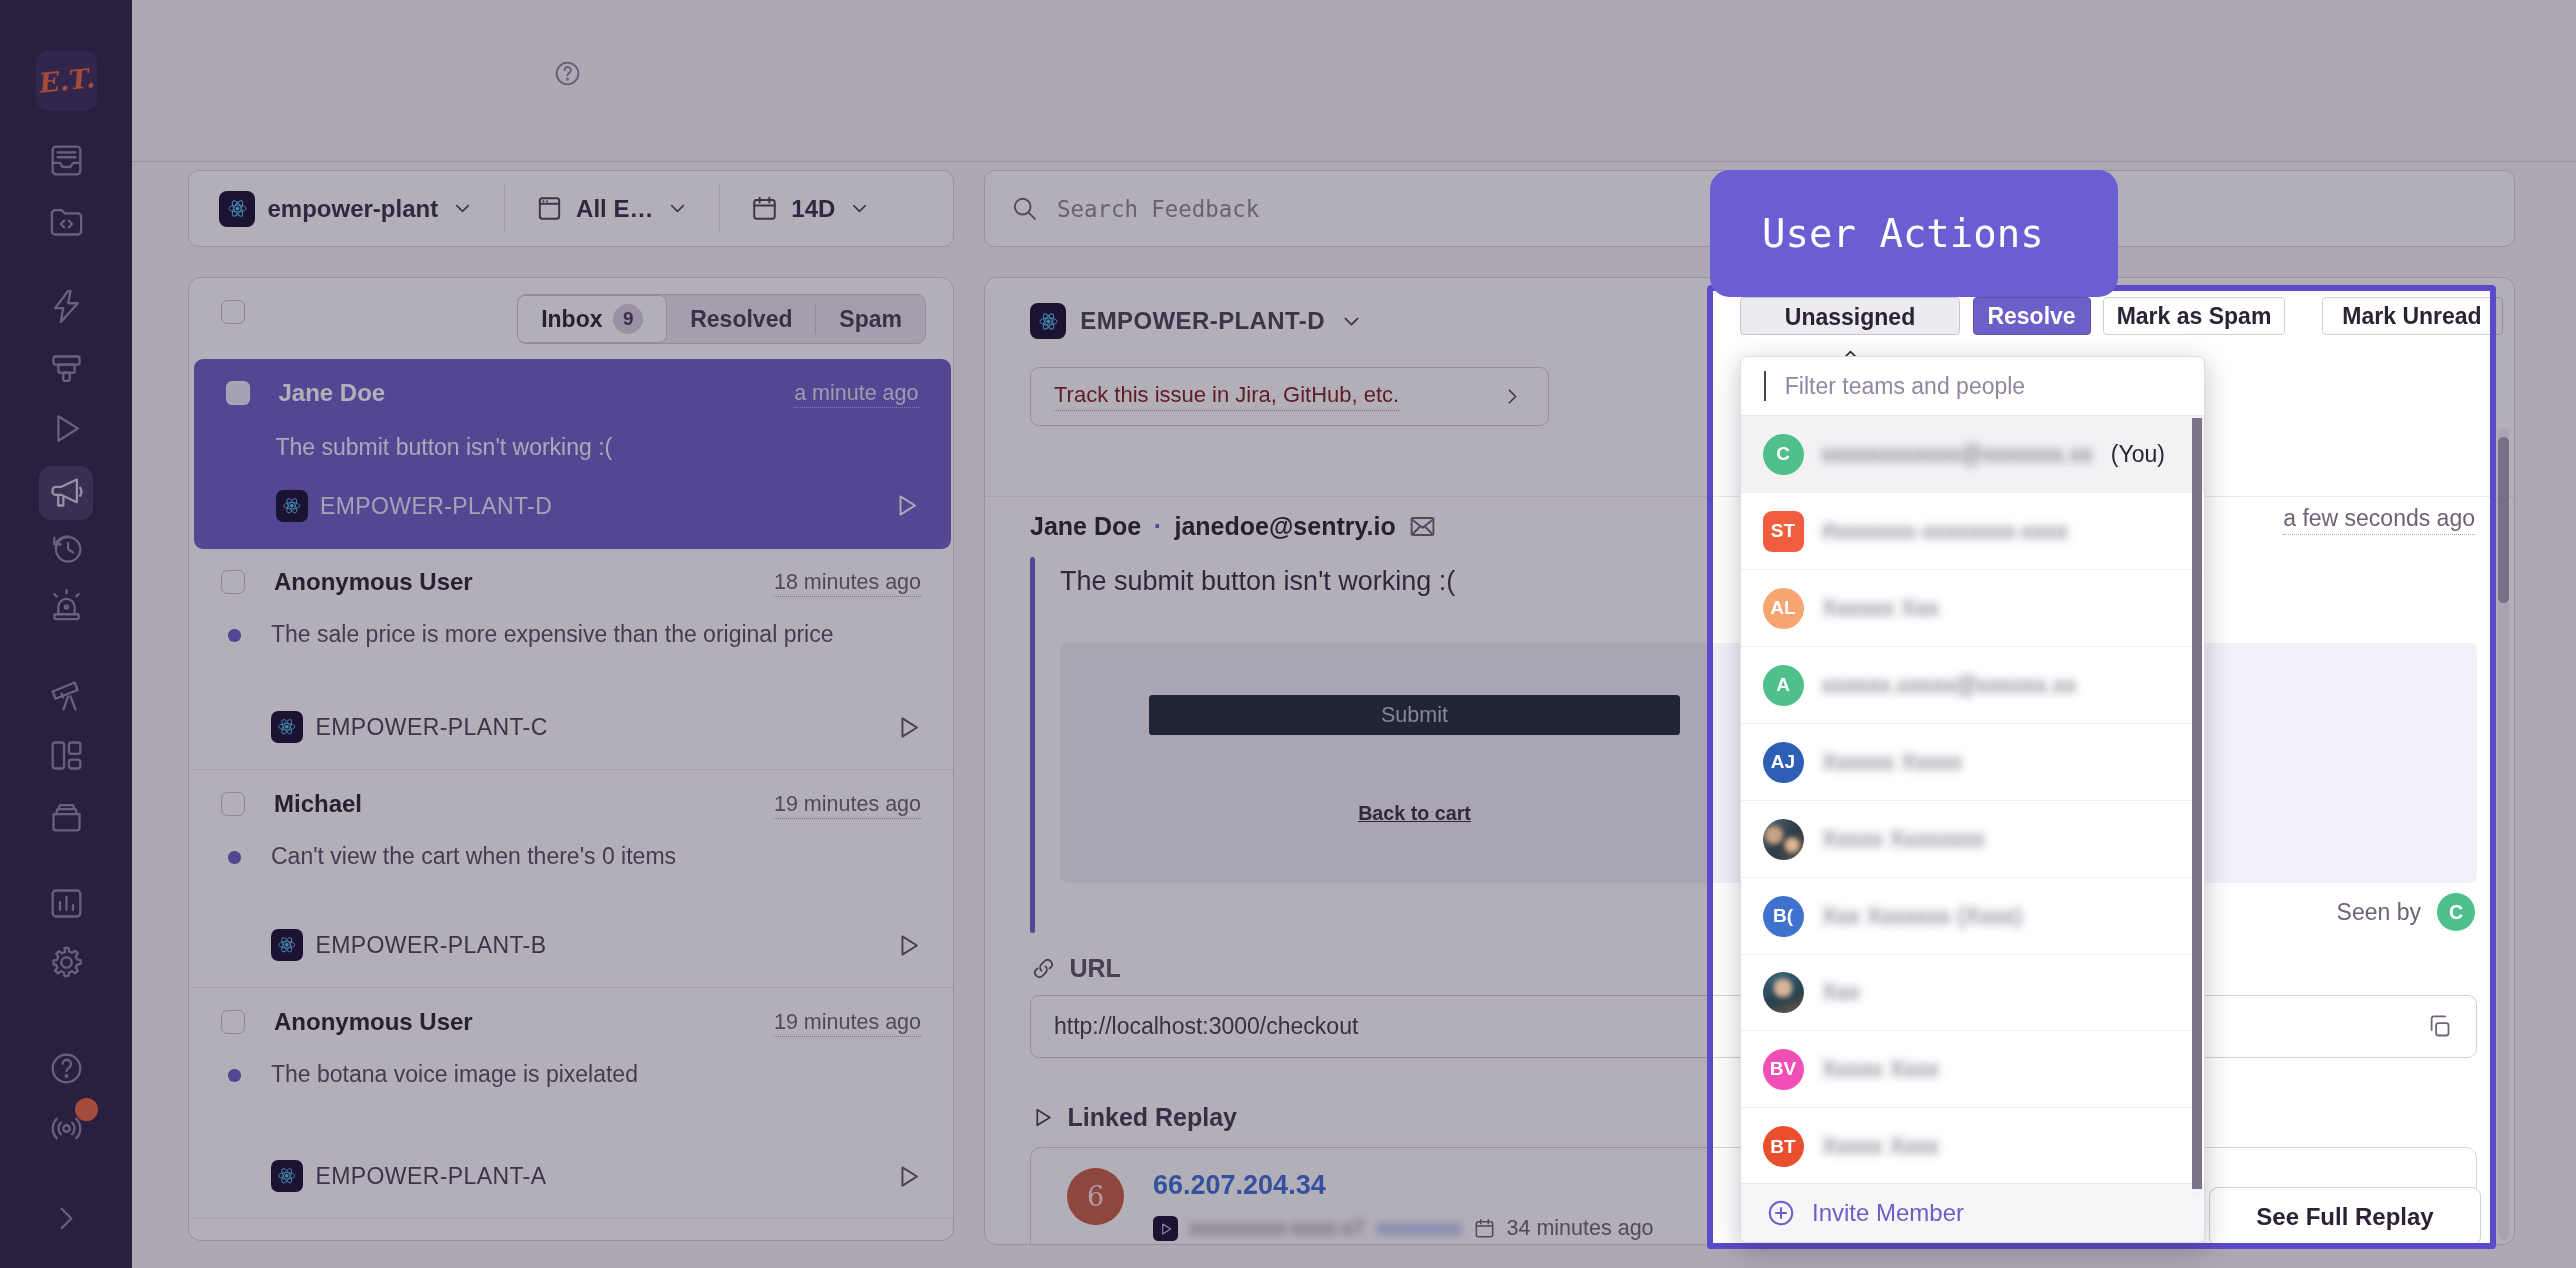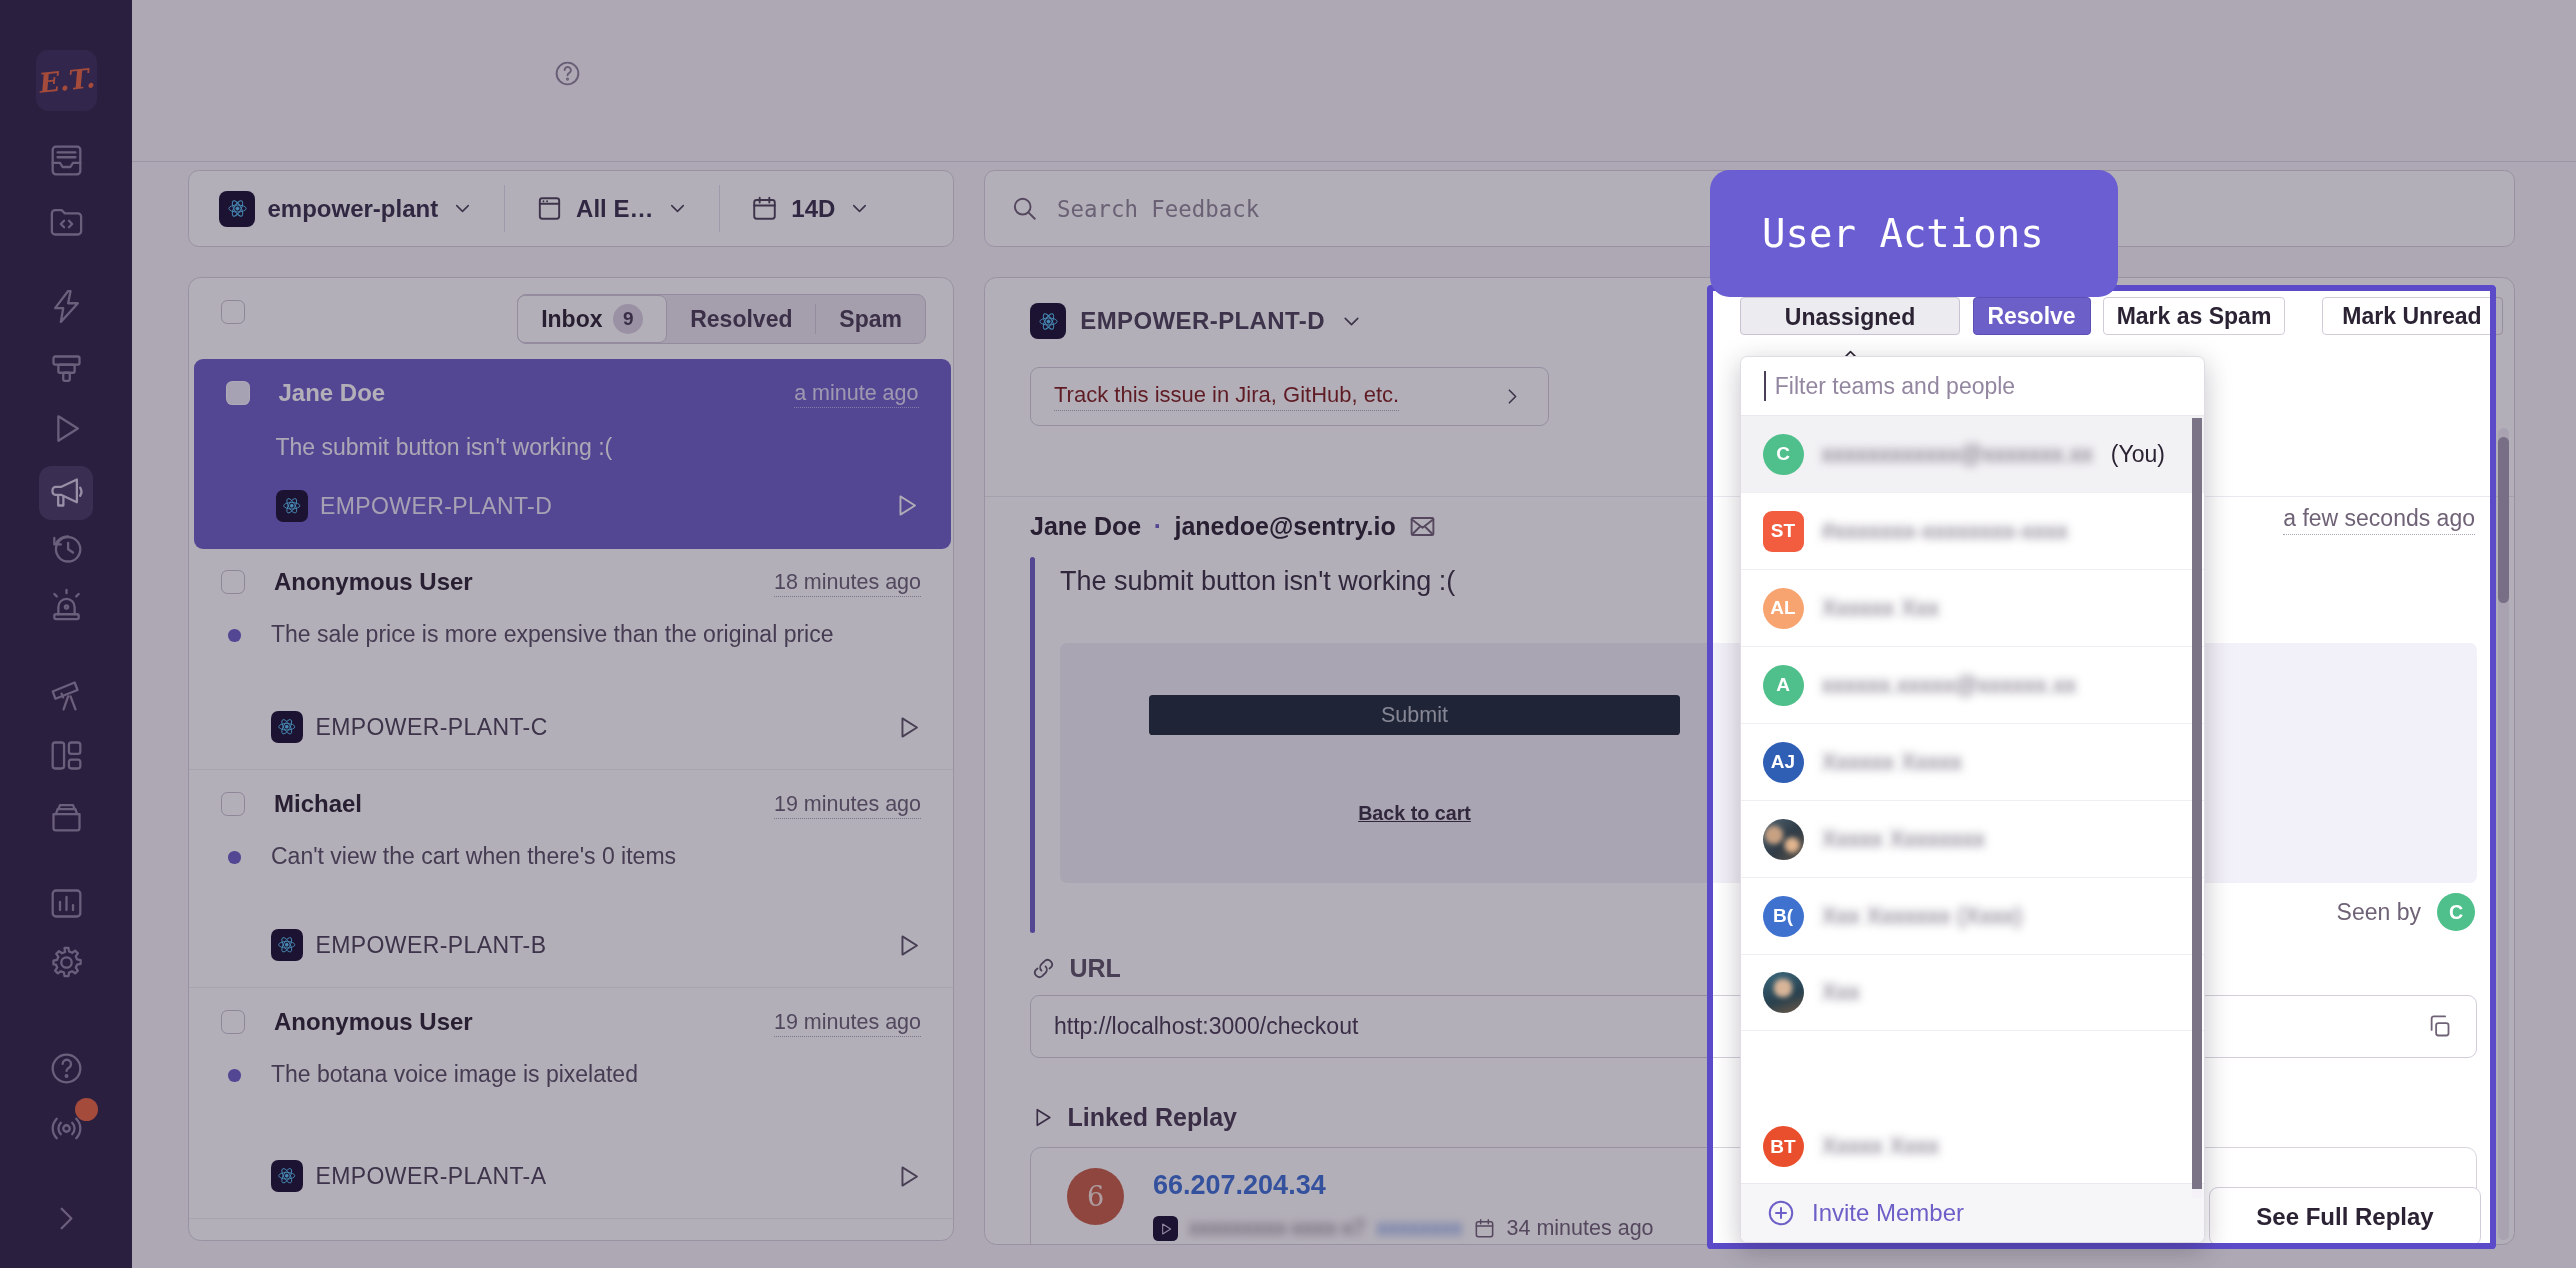--- a/index.html
+++ b/index.html
@@ -111,21 +111,21 @@
   #spam-btn{width:182px;background:#fff;border:0.9px solid #d2ccd9;color:#2b2233;}
   #unread-btn{width:181px;background:#fff;border:0.9px solid #d2ccd9;color:#2b2233;margin-left:24px;}
 
   
   #spotlight{position:absolute;left:1707px;top:285px;width:789px;height:964px;border:6.3px solid #5B4BC8;border-radius:3.6px;box-shadow:0 0 0 4472px rgba(36,27,51,0.35);z-index:50;pointer-events:none;box-sizing:border-box;}
   #ua-label{position:absolute;left:1710px;top:170px;width:408px;height:127px;background:#6A5ED2;border-radius:19.7px;z-index:55;display:flex;align-items:center;padding-left:52px;box-sizing:border-box;}
   #ua-label span{font-family:"DejaVu Sans Mono",monospace;font-size:39px;color:#fff;}
 
   
   #dropdown{position:absolute;left:1740px;top:356px;width:465px;height:887px;background:#fff;border:0.9px solid #e0dce5;border-radius:7.2px;box-shadow:0 7.2px 27px rgba(43,34,51,0.28);z-index:60;box-sizing:border-box;overflow:hidden;}
-  .dd-input{position:absolute;left:0;top:0;width:100%;height:59px;border-bottom:0.9px solid #eae7ee;display:flex;align-items:center;padding:0 23px;box-sizing:border-box;gap:9px;}
+  .dd-input{position:absolute;left:0;top:0;width:100%;height:59px;border-bottom:0.9px solid #eae7ee;display:flex;align-items:center;padding:0 23px;box-sizing:border-box;gap:19px;}
   .dd-caret{width:1.8px;height:30px;background:#4a4158;}
   .dd-ph{font-size:23px;color:#9386a0;}
   .dd-row{position:absolute;left:0;width:100%;height:77px;border-bottom:0.9px solid #f0eef2;display:flex;align-items:center;gap:18px;padding:0 21.5px;box-sizing:border-box;}
   .dd-row.hl{background:#f2f1f4;}
   .avatar{width:41px;height:41px;border-radius:50%;color:#fff;font-size:19px;font-weight:700;display:flex;align-items:center;justify-content:center;flex:0 0 auto;position:relative;overflow:hidden;}
   .avatar.sq{border-radius:9px;}
   .avatar .ph-img{position:absolute;inset:-4.5px;filter:blur(2.7px);}
   .avatar.photo-duo .ph-img{background:radial-gradient(circle at 32% 42%,#c8a182 0 20%,transparent 21%),radial-gradient(circle at 68% 62%,#e0b48e 0 16%,transparent 17%),linear-gradient(135deg,#5a6f7c 0%,#2e3a45 55%,#6d5b4a 100%);}
   .avatar.photo-man .ph-img{background:radial-gradient(circle at 50% 42%,#d8b598 0 24%,transparent 25%),linear-gradient(160deg,#3d6f86 0%,#27404e 60%,#845f43 100%);}
   .dd-name{font-size:23px;color:#6b6275;filter:blur(4.5px);}
@@ -585,20 +585,24 @@
     <div class="dd-row" style="top:521px">
         <span class="avatar" style="background: rgb(63, 114, 207);">B(</span>
         <span class="dd-name">Xxx Xxxxxxx (Xxxx)</span>
       </div>
     <div class="dd-row" style="top:597px">
         <span class="avatar photo-man">
           <span class="ph-img"></span>
         </span>
         <span class="dd-name">Xxx</span>
       </div>
+    <div class="dd-row" style="top:674px">
+        <span class="avatar" style="background: rgb(242, 79, 182);">BV</span>
+        <span class="dd-name">Xxxxx Xxxx</span>
+      </div>
     <div class="dd-row" style="top:751px;border-bottom:none">
         <span class="avatar" style="background: rgb(234, 79, 45);">BT</span>
         <span class="dd-name">Xxxxx Xxxx</span>
       </div>
 
     <div class="dd-footer">
       <span>
           <svg class="ico" viewBox="0 0 24 24" style="width:30px;height:30px">
             <circle cx="12" cy="12" r="9"></circle>
             <path d="M12 8v8M8 12h8"></path>

